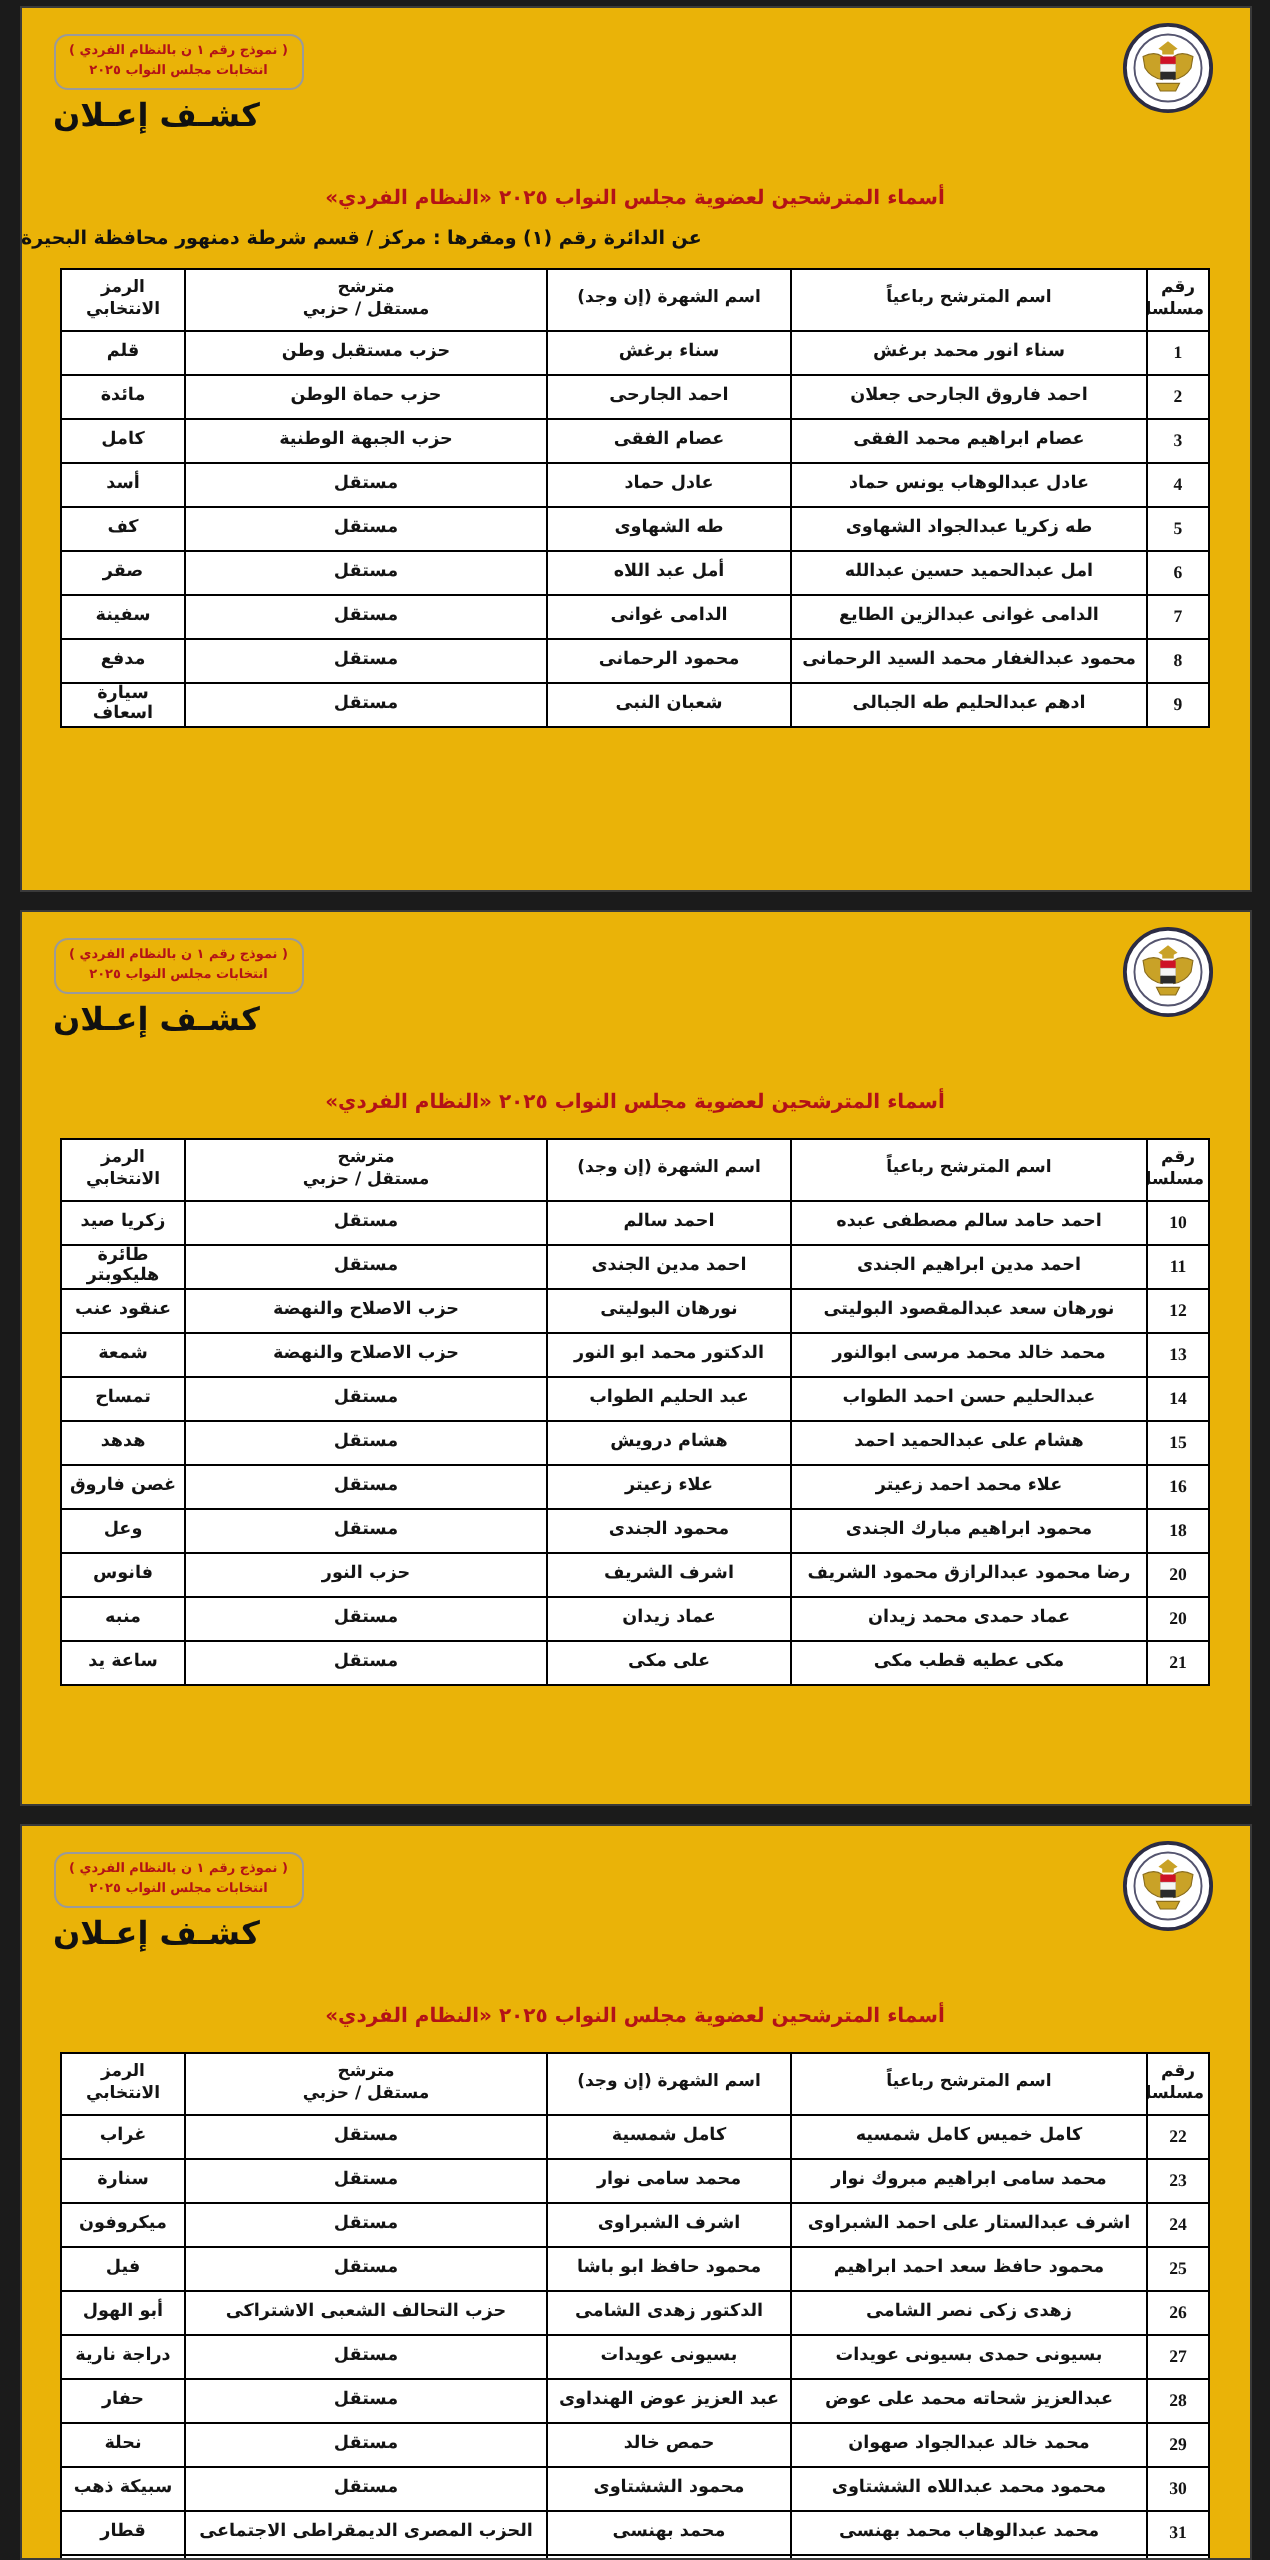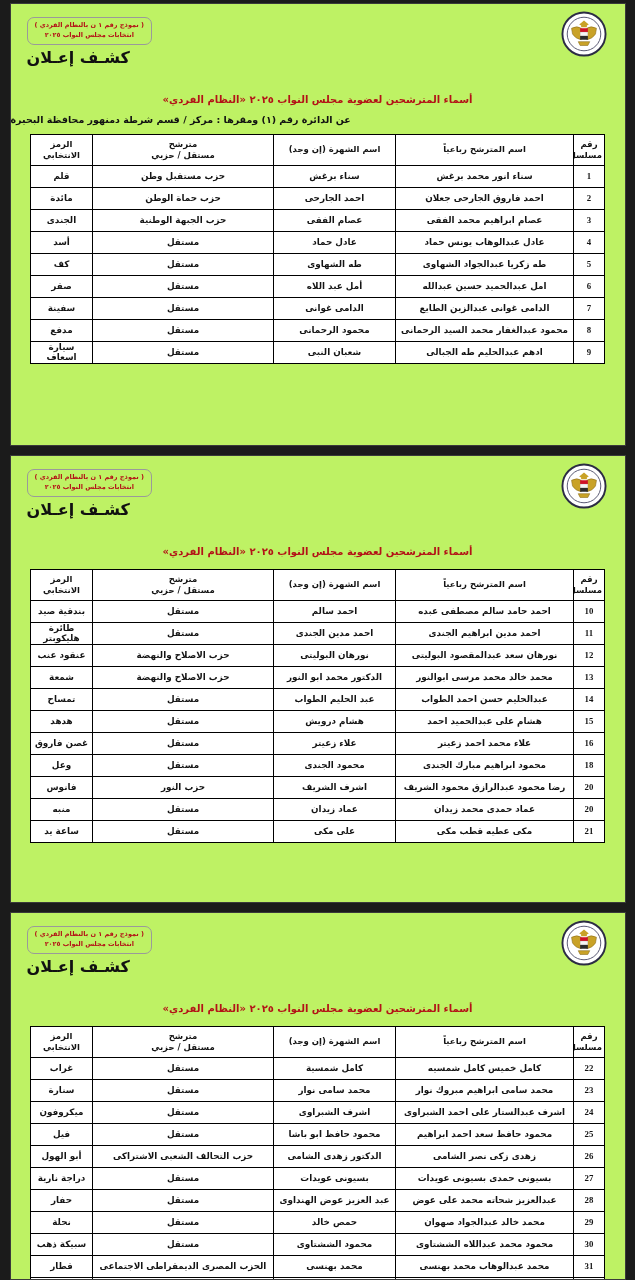--- a/index.html
+++ b/index.html
@@ -6,21 +6,21 @@
   body{
     width:635px;height:1280px;overflow:hidden;
     background:#1b1b1b;
     font-family:"DejaVu Sans",sans-serif;
   }
   .doc{width:635px;height:1280px;position:relative;}
   .page{
     position:relative;
     width:614px;
     margin:0 auto;
-    background:#bef264;
+    background:#eab308;
     overflow:hidden;
     box-shadow:0 0 0 1px #3a3a3a;
   }
   .page1{height:441px;margin-top:4px;}
   .page2{height:446px;margin-top:11px;}
   .page3{height:366px;margin-top:11px;}
 
   .form-box{
     position:absolute;top:13px;left:16px;
     border:1px solid #9a9a9a;border-radius:7px;
@@ -144,21 +144,21 @@
             <td>احمد فاروق الجارحى جعلان</td>
             <td>احمد الجارحى</td>
             <td>حزب حماة الوطن</td>
             <td>مائدة</td>
           </tr>
           <tr>
             <td class="num">3</td>
             <td>عصام ابراهيم محمد الفقى</td>
             <td>عصام الفقى</td>
             <td>حزب الجبهة الوطنية</td>
-            <td>الجندى</td>
+            <td>كامل</td>
           </tr>
           <tr>
             <td class="num">4</td>
             <td>عادل عبدالوهاب يونس حماد</td>
             <td>عادل حماد</td>
             <td>مستقل</td>
             <td>أسد</td>
           </tr>
           <tr>
             <td class="num">5</td>
@@ -230,21 +230,21 @@
           <th>الرمز
 الانتخابي</th>
         </tr>
       </thead>
       <tbody>
           <tr>
             <td class="num">10</td>
             <td>احمد حامد سالم مصطفى عبده</td>
             <td>احمد سالم</td>
             <td>مستقل</td>
-            <td>بندقية صيد</td>
+            <td>زكريا صيد</td>
           </tr>
           <tr>
             <td class="num">11</td>
             <td>احمد مدين ابراهيم الجندى</td>
             <td>احمد مدين الجندى</td>
             <td>مستقل</td>
             <td>طائرة هليكوبتر</td>
           </tr>
           <tr>
             <td class="num">12</td>

